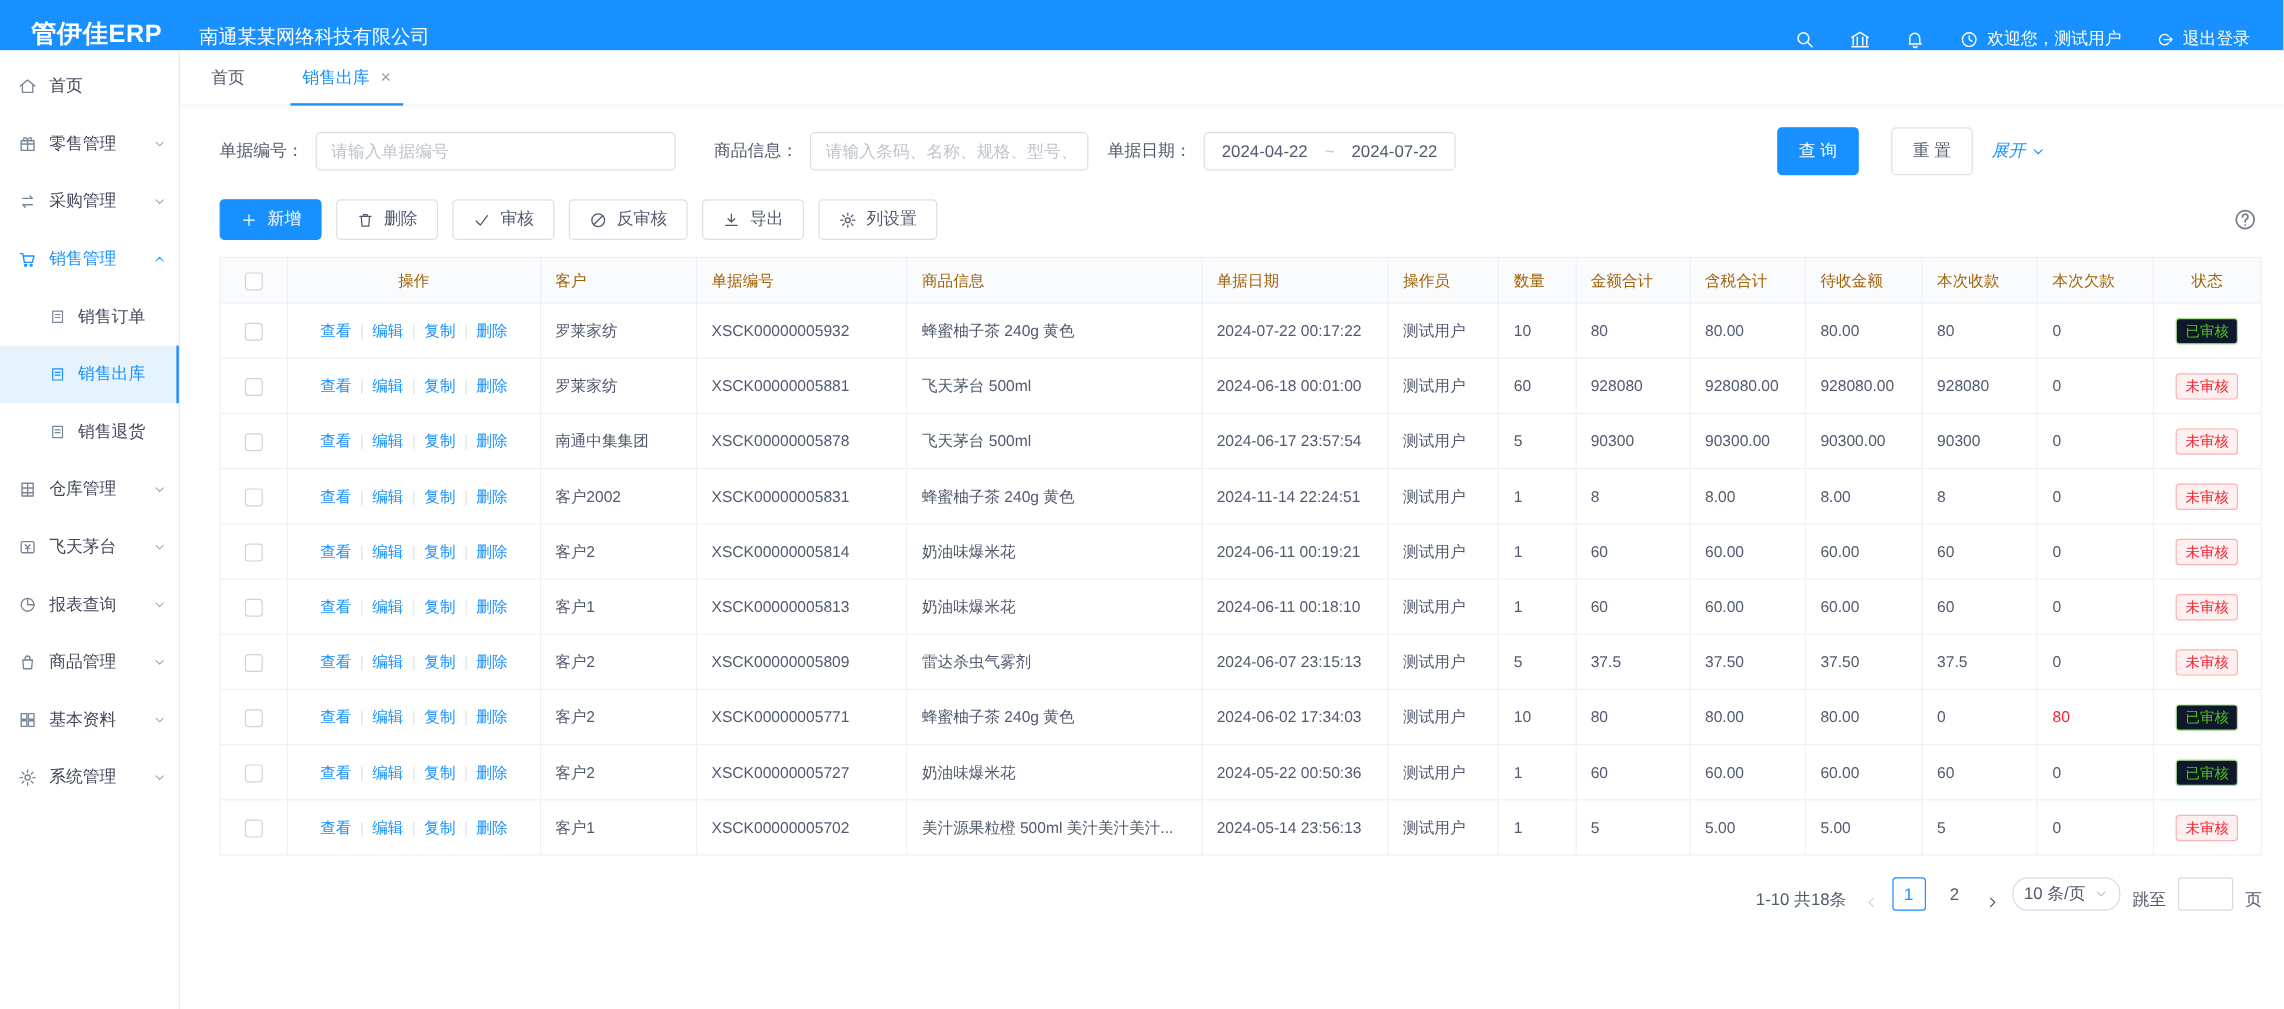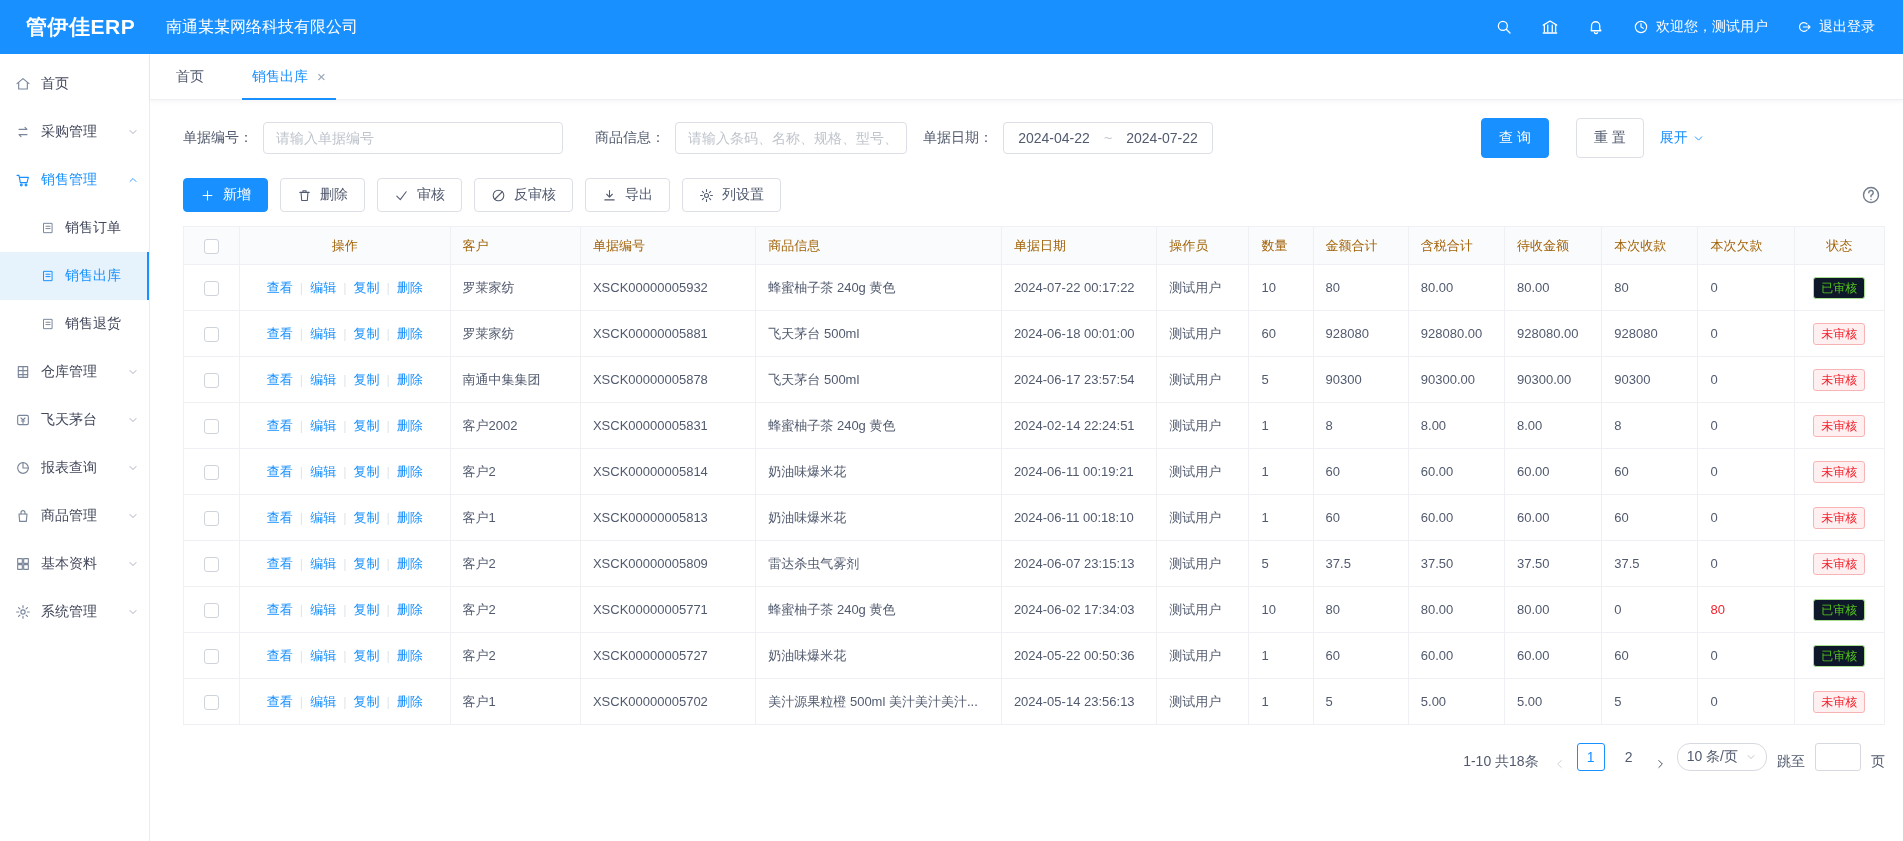--- a/index.html
+++ b/index.html
@@ -3,21 +3,21 @@
 <meta charset="utf-8">
 <style>
   * { box-sizing: border-box; }
   html,body { margin:0; padding:0; }
   body {
     width:1903px; height:841px; overflow:hidden;
     font-family:"Liberation Sans","DejaVu Sans",sans-serif;
     background:#fff; color:#515a6e; font-size:14px;
   }
   
-  .topbar { height:54px; background:#1890ff; display:flex; align-items:center; color:#fff; }
+  .topbar { height:42px; background:#1890ff; display:flex; align-items:flex-end; color:#fff; }
   .logo { width:150px; padding-left:26px; font-size:21px; font-weight:bold; letter-spacing:.5px; white-space:nowrap; }
   .company { font-size:16px; margin-left:16px; white-space:nowrap; }
   .topbar-right { margin-left:auto; display:flex; align-items:center; gap:28px; padding-right:28px; font-size:14px; }
   .top-icon { display:flex; align-items:center; cursor:pointer; }
   .top-group { display:flex; align-items:center; gap:7px; cursor:pointer; white-space:nowrap; }
   
   .main { display:flex; height:799px; }
   .sidebar { width:150px; flex-shrink:0; background:#fff; border-right:1px solid #ececf0; padding-top:6px; }
   .side-item { height:48px; display:flex; align-items:center; padding:0 10px 0 15px; font-size:14px; color:#42485b; cursor:pointer; }
   .side-item svg { color:#7a8699; flex-shrink:0; }
@@ -42,21 +42,21 @@
   .f-input { height:32px; border:1px solid #dcdfe6; border-radius:4px; padding:0 12px; font-size:14px; color:#515a6e; outline:none; font-family:inherit; }
   .f-input::placeholder { color:#bfc4cc; }
   .in-order { width:300px; margin-right:32px; }
   .in-product { width:232px; margin-right:16px; }
   .date-range { height:32px; width:210px; border:1px solid #dcdfe6; border-radius:4px; display:flex; align-items:center; justify-content:space-evenly; color:#515a6e; cursor:pointer; }
   .date-sep { color:#c0c4cc; }
   .btn { height:40px; padding:0 17px; border-radius:4px; border:1px solid #dcdfe6; background:#fff; font-size:14px; color:#515a6e; cursor:pointer; font-family:inherit; white-space:nowrap; }
   .btn.primary { background:#1890ff; border-color:#1890ff; color:#fff; }
   .btn-search { margin-left:268px; }
   .btn-reset { margin-left:27px; }
-  .expand-link { color:#1890ff; display:inline-flex; align-items:center; gap:4px; cursor:pointer; margin-left:16px; }
+  .expand-link { color:#1890ff; display:inline-flex; align-items:center; gap:4px; cursor:pointer; margin-left:16px;font-style:italic; }
   
   .toolbar { display:flex; align-items:center; padding:8px 22px 14px 33px; gap:12px; flex-shrink:0; }
   .tb-btn { height:34px; padding:0 16px; border-radius:4px; border:1px solid #dcdfe6; background:#fff; font-size:14px; color:#515a6e; display:inline-flex; align-items:center; gap:8px; cursor:pointer; font-family:inherit; white-space:nowrap; }
   .tb-btn.primary { background:#1890ff; border-color:#1890ff; color:#fff; }
   .help { margin-left:auto; color:#737c8b; display:flex; cursor:pointer; }
   
   .table-wrap { padding:0 18px 0 33px; flex-shrink:0; }
   table { border-collapse:collapse; table-layout:fixed; width:1702px; font-size:13px; }
   th,td { border:1px solid #eef0f4; padding:0 12px; height:46px; color:#515a6e; text-align:left; overflow:hidden; white-space:nowrap; text-overflow:ellipsis; font-weight:normal; }
   thead th { height:38px; background:#fafbfc; color:#a16207; }
@@ -127,20 +127,32 @@
   </header>
 
   <div class="main">
     <aside class="sidebar" id="sidebar">
         <div class="side-item">
           <svg width="16" height="16" viewBox="0 0 24 24" fill="none" stroke="currentColor" stroke-width="1.7" stroke-linecap="round" stroke-linejoin="round">
             <path d="M3 11.5 12 4l9 7.5"></path>
             <path d="M5.5 10v9.5h13V10"></path>
           </svg>
           <span class="side-label">首页</span>
+        </div>
+        <div class="side-item">
+          <svg width="16" height="16" viewBox="0 0 24 24" fill="none" stroke="currentColor" stroke-width="1.7" stroke-linecap="round" stroke-linejoin="round">
+            <rect x="4" y="8" width="16" height="12"></rect>
+            <path d="M4 12h16M12 8v12M8.5 8c-2-1-2-4 0-4 1.7 0 3.5 2 3.5 4 0-2 1.8-4 3.5-4 2 0 2 3 0 4"></path>
+          </svg>
+          <span class="side-label">零售管理</span>
+          <span class="side-caret">
+            <svg width="12" height="12" viewBox="0 0 24 24" fill="none" stroke="currentColor" stroke-width="1.7" stroke-linecap="round" stroke-linejoin="round">
+              <path d="M6 9l6 6 6-6"></path>
+            </svg>
+          </span>
         </div>
         <div class="side-item">
           <svg width="16" height="16" viewBox="0 0 24 24" fill="none" stroke="currentColor" stroke-width="1.7" stroke-linecap="round" stroke-linejoin="round">
             <path d="M6 8h12l-3-3M18 16H6l3 3"></path>
           </svg>
           <span class="side-label">采购管理</span>
           <span class="side-caret">
             <svg width="12" height="12" viewBox="0 0 24 24" fill="none" stroke="currentColor" stroke-width="1.7" stroke-linecap="round" stroke-linejoin="round">
               <path d="M6 9l6 6 6-6"></path>
             </svg>
@@ -422,21 +434,21 @@
                 <td>90300</td>
                 <td class="">0</td>
                 <td class="c-center"><span class="badge pending">未审核</span></td>
               </tr>
               <tr>
                 <td class="c-center"><span class="cb"></span></td>
                 <td class="actions c-center"><a>查看</a><span class="sep">|</span><a>编辑</a><span class="sep">|</span><a>复制</a><span class="sep">|</span><a>删除</a></td>
                 <td>客户2002</td>
                 <td>XSCK00000005831</td>
                 <td>蜂蜜柚子茶 240g 黄色</td>
-                <td>2024-02-14 22:24:51</td>
+                <td>2024-11-14 22:24:51</td>
                 <td>测试用户</td>
                 <td>1</td>
                 <td>8</td>
                 <td>8.00</td>
                 <td>8.00</td>
                 <td>8</td>
                 <td class="">0</td>
                 <td class="c-center"><span class="badge pending">未审核</span></td>
               </tr>
               <tr>

